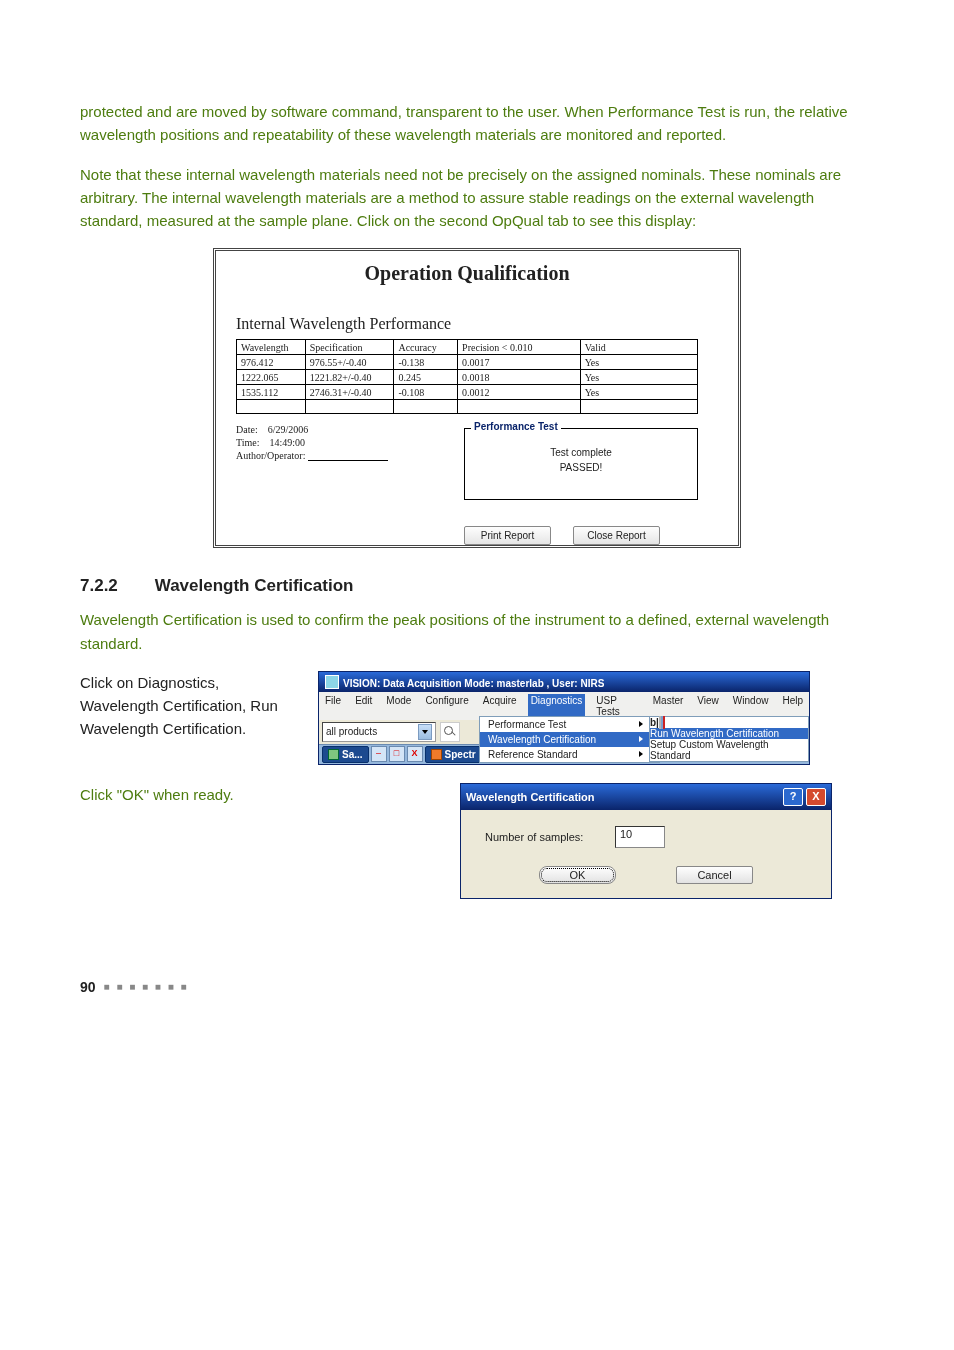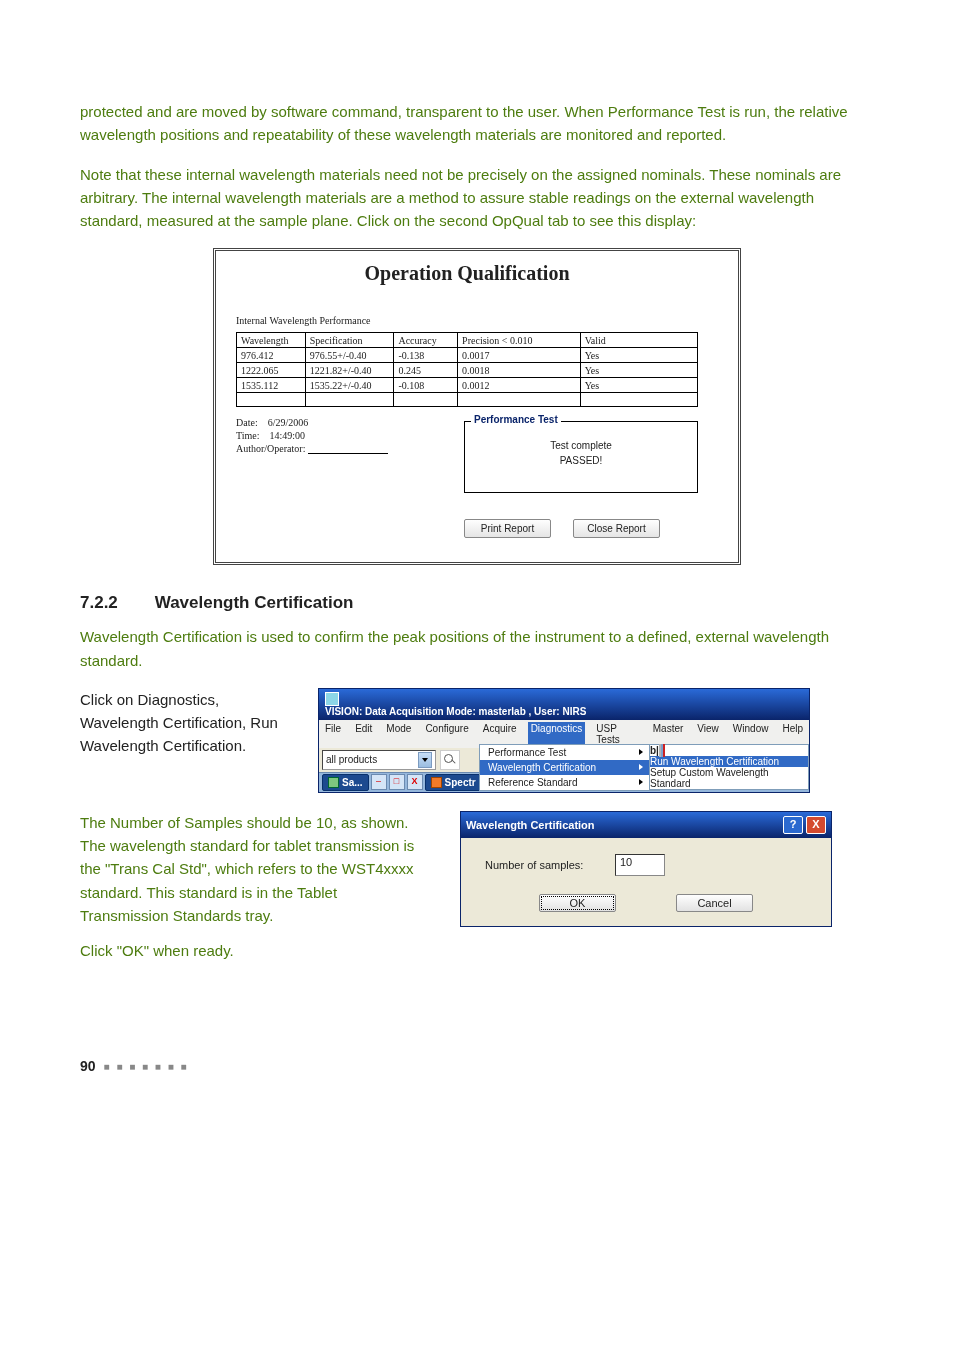--- a/index.html
+++ b/index.html
@@ -19,33 +19,33 @@
     line-height: 1.55;
     margin: 0 0 16px 0;
     color: #4d7c0f;
   }
 
   
   .opqual-panel {
     width: 528px;
     margin: 10px auto 28px auto;
     border: 3px double #444;
-    padding: 10px 40px 24px 20px;
+    padding: 10px 40px 0 20px;
     box-sizing: border-box;
     font-family: "Times New Roman", serif;
   }
   .opqual-title {
     font-size: 20px;
     font-weight: bold;
     text-align: center;
     margin: 1px 0 30px 0;
     font-family: "Times New Roman", serif;
   }
   .opqual-section-title {
-    font-size: 10px;
+    font-size: 16px;
     margin-bottom: 6px;
   }
   .opqual-table {
     border-collapse: collapse;
     width: 100%;
     font-size: 10px;
     font-family: "Times New Roman", serif;
   }
   .opqual-table td {
     border: 1px solid #000;
@@ -135,22 +135,21 @@
     border: 1px solid #0a246a;
     font-family: Tahoma, sans-serif;
     font-size: 10px;
   }
   .vision-title {
     background: linear-gradient(#2a6ad8, #0a246a);
     color: #fff;
     font-weight: bold;
     padding: 3px 6px;
     display: flex;
-    align-items: flex-start;
-    flex-direction: column;
+    align-items: flex-end;
   }
   .vision-title-icon {
     display: inline-block;
     width: 12px; height: 12px;
     background: #8cd6e7;
     border: 1px solid #fff;
     margin-right: 4px;
   }
   .vision-menubar {
     background: #f0f0ee;
@@ -367,21 +366,21 @@
   }
   .wcert-btn {
     border: 1px solid #888;
     background: linear-gradient(#fefefe, #e2e2e2);
     padding: 2px 0;
     width: 75px;
     text-align: center;
     font-size: 11px;
     border-radius: 2px;
   }
-  .wcert-btn.ok { outline: 1px dotted #000; outline-offset: -3px; }
+  .wcert-btn.ok { outline: 1px dotted #000; outline-offset: -3px; border-radius: 8px; }
 
   
   .footer {
     margin-top: 80px;
     font-size: 14px;
     display: flex;
     align-items: center;
     gap: 8px;
   }
   .footer-num { font-weight: bold; }
@@ -420,21 +419,21 @@
       </tr>
       <tr>
         <td>1222.065</td>
         <td>1221.82+/-0.40</td>
         <td>0.245</td>
         <td>0.0018</td>
         <td>Yes</td>
       </tr>
       <tr>
         <td>1535.112</td>
-        <td>1535.22+/-0.40</td>
+        <td>2746.31+/-0.40</td>
         <td>-0.108</td>
         <td>0.0012</td>
         <td>Yes</td>
       </tr>
       <tr class="empty">
         <td></td>
             <td></td>
             <td></td>
             <td></td>
             <td></td>
@@ -553,21 +552,20 @@
           <span class="sq tab-icon" style="background:#f07a2a;border-color:#a04400;"></span>
           <span>Spectr</span>
         </div>
       </div>
     </div>
     <div class="clear"></div>
   </div>
 
   <div class="body-row-2">
     <div class="left-text">
-      <p class="para" style="margin-bottom:12px;">The Number of Samples should be 10, as shown. The wavelength standard for tablet transmission is the "Trans Cal Std", which refers to the WST4xxxx standard. This standard is in the Tablet Transmission Standards tray.</p>
       <p class="para">Click "OK" when ready.</p>
     </div>
 
     <div class="wcert-dialog">
       <div class="wcert-titlebar">
         <span>Wavelength Certification</span>
         <span class="wcert-sysbtns">
           <span class="sysbtn help-btn">?</span>
           <span class="sysbtn close-btn">X</span>
         </span>

